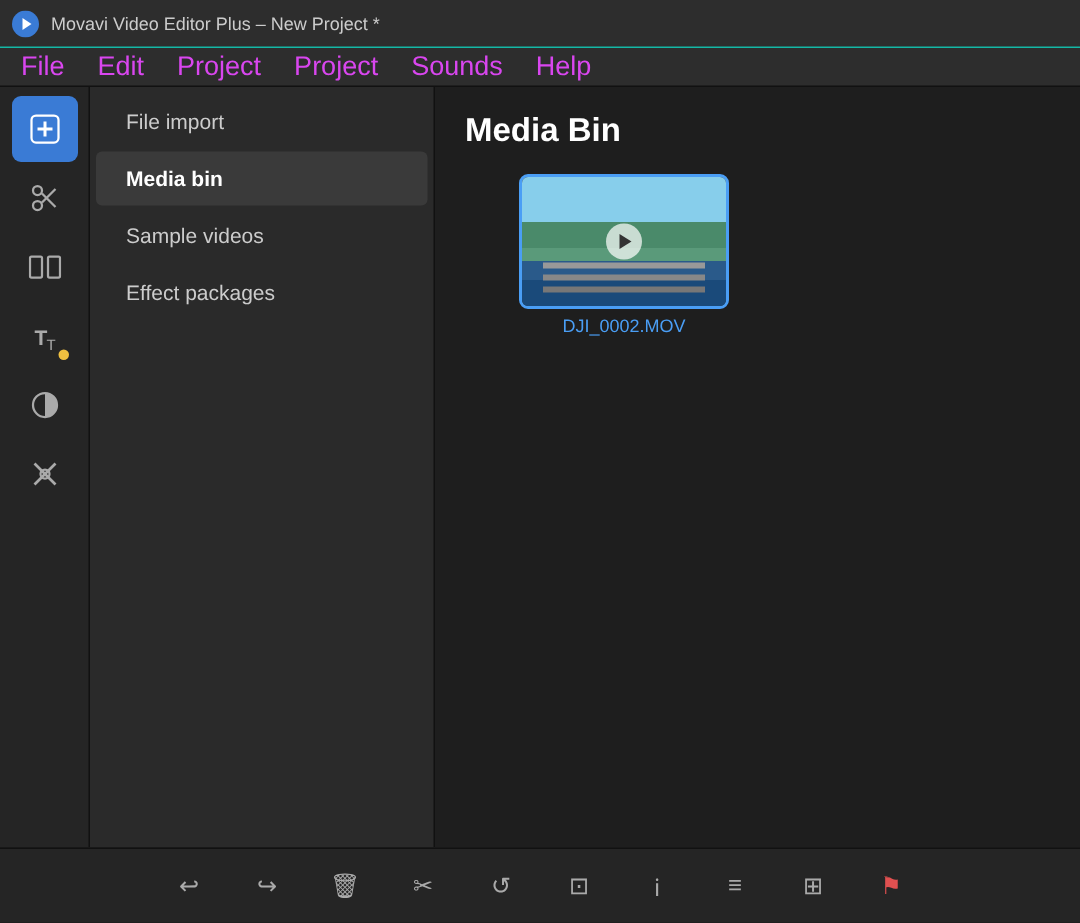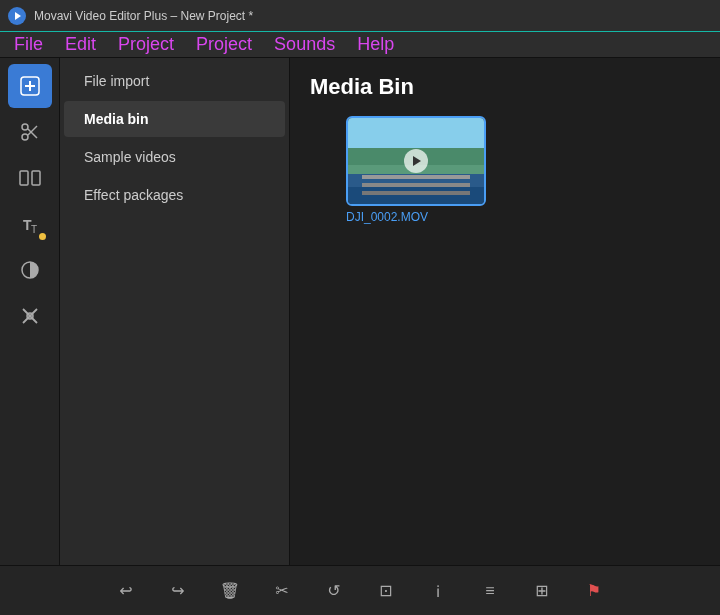--- a/index.html
+++ b/index.html
@@ -135,21 +135,21 @@
 
     
     #media-grid {
       display: flex;
       flex-wrap: wrap;
       gap: 12px;
     }
     .media-item {
       display: flex;
       flex-direction: column;
-      align-items: flex-start;
+      align-items: center;
       gap: 4px;
       cursor: pointer;
       padding-left: 36px;
     }
     .media-thumb {
       width: 140px;
       height: 90px;
       border-radius: 6px;
       border: 2px solid #4a9ef5;
       overflow: hidden;

